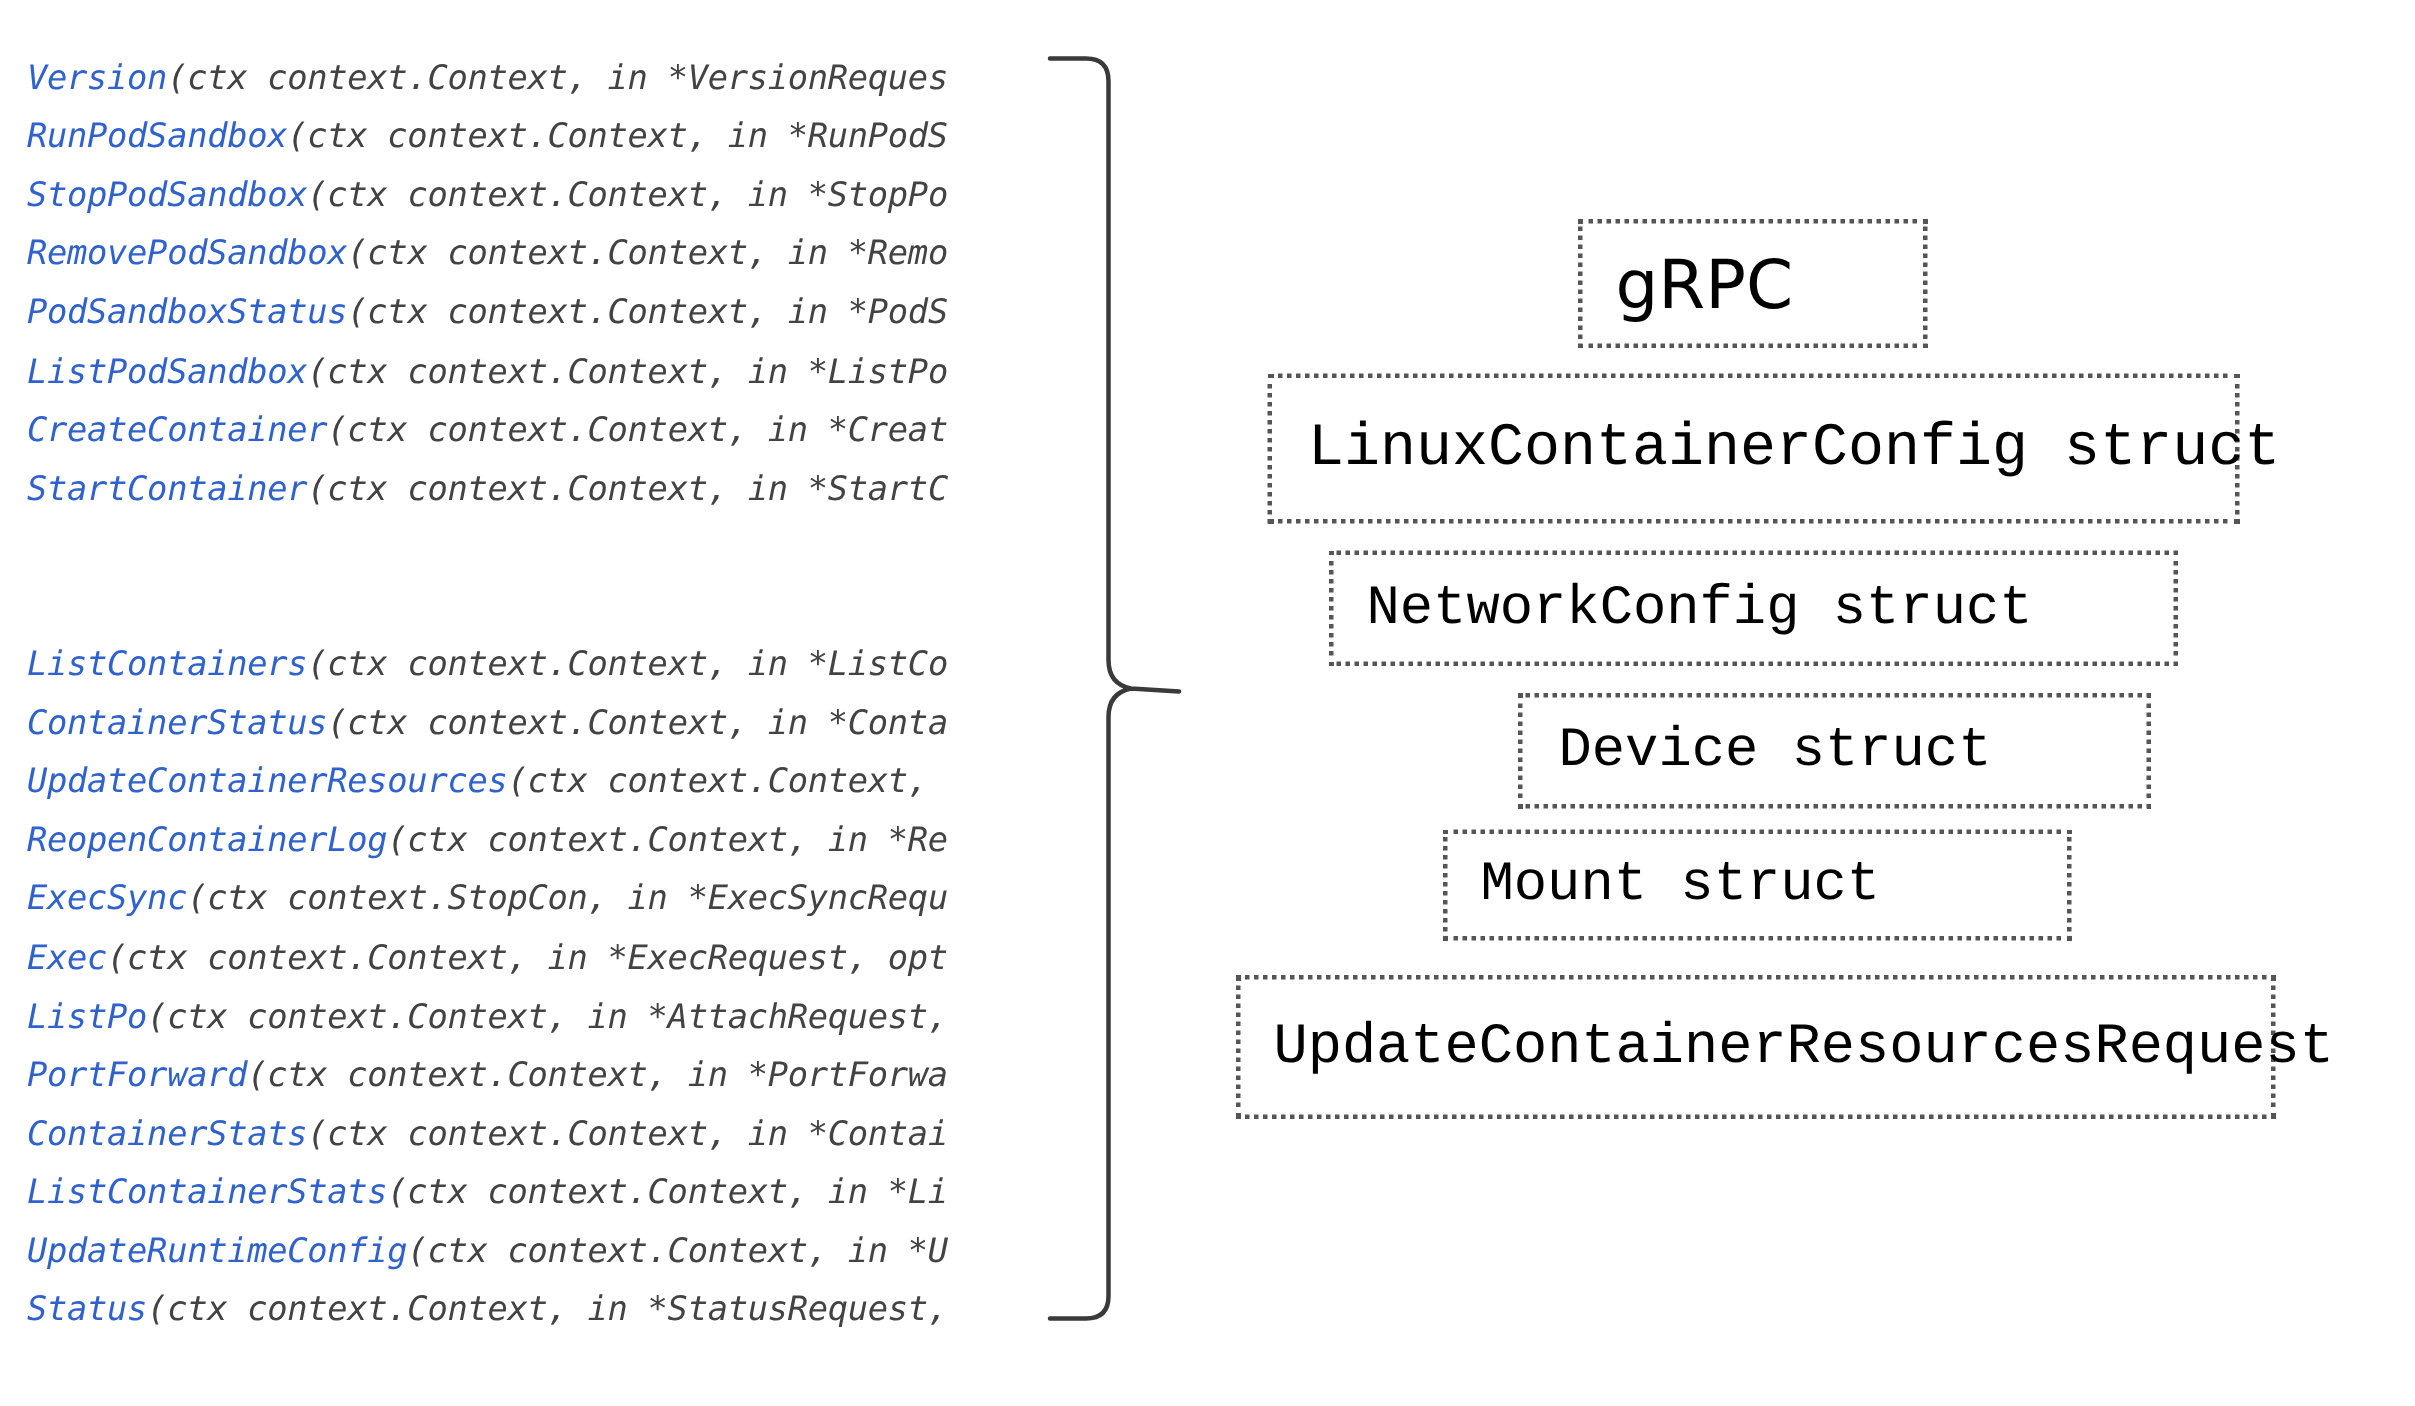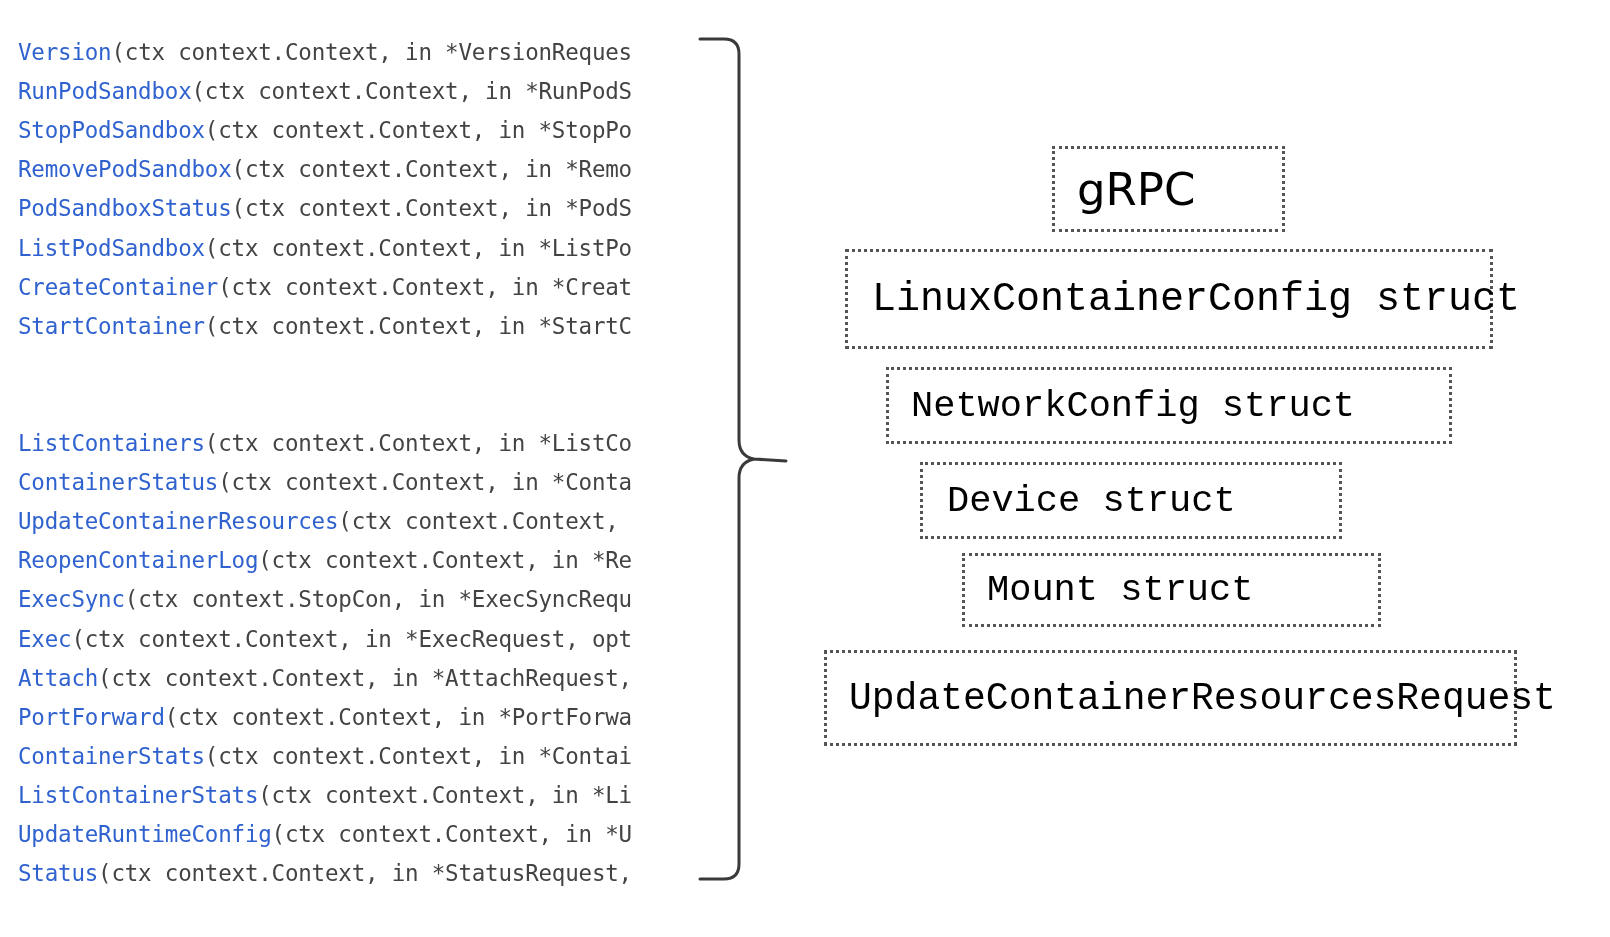--- a/index.html
+++ b/index.html
@@ -17,20 +17,21 @@
   }
 
   
   #method-list {
     position: absolute;
     left: 0;
     top: 0;
     width: 658px;
     height: 937px;
     overflow: hidden;
+    font-style: italic;
   }
   .method-line {
     position: absolute;
     left: 18px;
     white-space: pre;
     font-family: "DejaVu Sans Mono", "Liberation Mono", monospace;
     font-size: 22.5px;
     line-height: 28px;
     letter-spacing: -0.2px;
     color: #3a3a3a;
@@ -84,21 +85,21 @@
 
   #box-grpc        { left: 1052px; top: 146px; width: 233px; height:  86px; }
   #box-grpc .struct-label        { font-size: 45px; padding-left: 22px; }
 
   #box-linuxcontainerconfig { left: 845px; top: 249px; width: 648px; height: 100px; }
   #box-linuxcontainerconfig .struct-label { font-size: 40px; padding-left: 24px; }
 
   #box-networkconfig { left: 886px; top: 367px; width: 566px; height:  77px; }
   #box-networkconfig .struct-label { font-size: 37px; padding-left: 22px; }
 
-  #box-device      { left:  920px; top: 462px; width: 422px; height:  77px; }
+  #box-device      { left:  1012px; top: 462px; width: 422px; height:  77px; }
   #box-device .struct-label      { font-size: 37px; padding-left: 24px; }
 
   #box-mount       { left:  962px; top: 553px; width: 419px; height:  74px; }
   #box-mount .struct-label       { font-size: 37px; padding-left: 22px; }
 
   #box-updatecontainerresourcesrequest { left: 824px; top: 650px; width: 693px; height:  96px; }
   #box-updatecontainerresourcesrequest .struct-label { font-size: 38px; padding-left: 22px; }
 </style>
 </head>
 <body>
@@ -111,21 +112,21 @@
     <div class="method-line" style="top: 194.4px;"><span class="mname">PodSandboxStatus</span><span class="msig">(ctx context.Context, in *PodS</span></div>
     <div class="method-line" style="top: 233.5px;"><span class="mname">ListPodSandbox</span><span class="msig">(ctx context.Context, in *ListPo</span></div>
     <div class="method-line" style="top: 272.6px;"><span class="mname">CreateContainer</span><span class="msig">(ctx context.Context, in *Creat</span></div>
     <div class="method-line" style="top: 311.7px;"><span class="mname">StartContainer</span><span class="msig">(ctx context.Context, in *StartC</span></div>
     <div class="method-line" style="top: 429px;"><span class="mname">ListContainers</span><span class="msig">(ctx context.Context, in *ListCo</span></div>
     <div class="method-line" style="top: 468.1px;"><span class="mname">ContainerStatus</span><span class="msig">(ctx context.Context, in *Conta</span></div>
     <div class="method-line" style="top: 507.2px;"><span class="mname">UpdateContainerResources</span><span class="msig">(ctx context.Context, </span></div>
     <div class="method-line" style="top: 546.3px;"><span class="mname">ReopenContainerLog</span><span class="msig">(ctx context.Context, in *Re</span></div>
     <div class="method-line" style="top: 585.4px;"><span class="mname">ExecSync</span><span class="msig">(ctx context.StopCon, in *ExecSyncRequ</span></div>
     <div class="method-line" style="top: 624.5px;"><span class="mname">Exec</span><span class="msig">(ctx context.Context, in *ExecRequest, opt</span></div>
-    <div class="method-line" style="top: 663.6px;"><span class="mname">Attach</span><span class="msig">(ctx context.Context, in *AttachRequest,</span></div>
+    <div class="method-line" style="top: 663.6px;"><span class="mname">ListPo</span><span class="msig">(ctx context.Context, in *AttachRequest,</span></div>
     <div class="method-line" style="top: 702.7px;"><span class="mname">PortForward</span><span class="msig">(ctx context.Context, in *PortForwa</span></div>
     <div class="method-line" style="top: 741.8px;"><span class="mname">ContainerStats</span><span class="msig">(ctx context.Context, in *Contai</span></div>
     <div class="method-line" style="top: 780.9px;"><span class="mname">ListContainerStats</span><span class="msig">(ctx context.Context, in *Li</span></div>
     <div class="method-line" style="top: 820px;"><span class="mname">UpdateRuntimeConfig</span><span class="msig">(ctx context.Context, in *U</span></div>
     <div class="method-line" style="top: 859.1px;"><span class="mname">Status</span><span class="msig">(ctx context.Context, in *StatusRequest,</span></div>
   </div>
 
 <div id="code-clip-mask"></div>
 
 <div id="brace-wrap">

